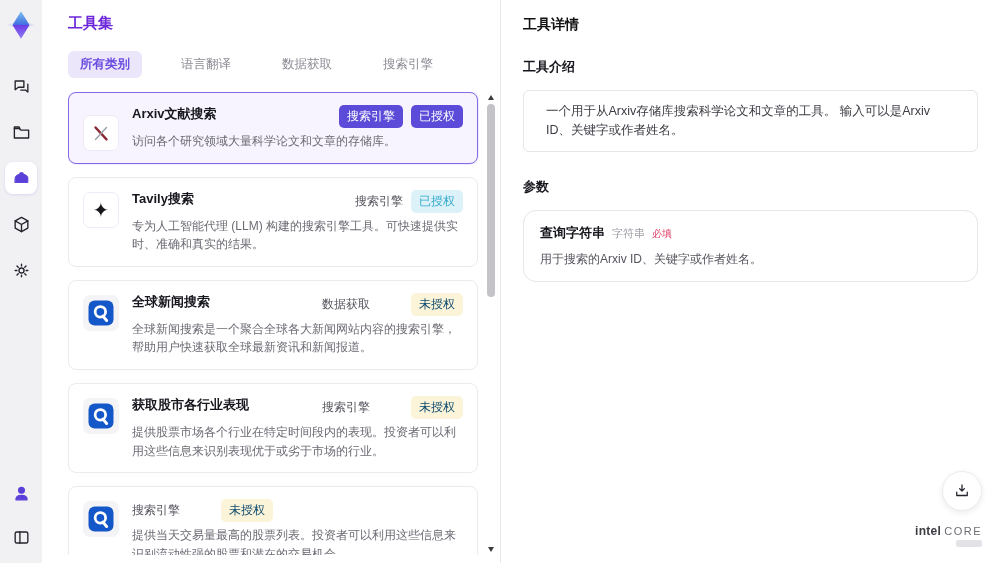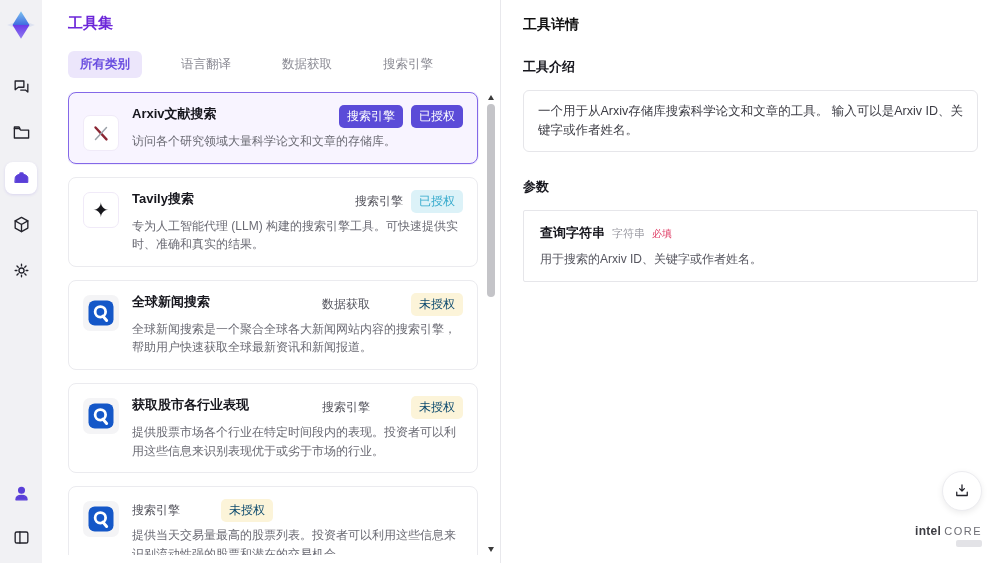--- a/index.html
+++ b/index.html
@@ -57,23 +57,23 @@
     border-right:3.5px solid transparent; }
   .sbar .arrow.up { top:3px; border-bottom:5px solid #3b3b3b; }
   .sbar .arrow.down { bottom:3px; border-top:5px solid #3b3b3b; }
   .sbar .thumb { position:absolute; top:12px; left:0; width:8px; height:193px;
     background:#c4c4c8; border-radius:4px; }
 
   
   .detail { flex:1; height:100%; border-left:1px solid #e8e8ec; padding:16px 22px 0; position:relative; }
   .detail-title { font-size:14px; font-weight:bold; color:#111; margin-bottom:24px; }
   .section-h { font-size:13px; font-weight:bold; color:#16161d; margin-bottom:14px; }
-  .intro-box { border:1px solid #e6e6ea; border-radius:6px; padding:11px 14px; font-size:12.5px;
+  .intro-box { border:1px solid #e6e6ea; border-radius:6px; padding:11px 22px; font-size:12.5px;
     color:#3c3c44; line-height:1.5; margin-bottom:26px; background:#fff; }
-  .param-card { border:1px solid #e6e6ea; border-radius:2px; padding:13px 16px; background:#fff; }
+  .param-card { border:1px solid #e6e6ea; border-radius:13px; padding:13px 16px; background:#fff; }
   .param-line { display:flex; align-items:baseline; gap:7px; margin-bottom:8px; }
   .param-name { font-size:13px; font-weight:bold; color:#16161d; }
   .param-type { font-size:11px; color:#9a9aa2; }
   .param-req { font-size:10px; color:#e0436a;text-align:right; }
   .param-desc { font-size:12px; color:#55555e; line-height:1.5; }
 
   
   .fab { position:absolute; right:18px; bottom:52px; width:40px; height:40px; border-radius:50%;
     background:#fff; border:1px solid #ececf0; box-shadow:0 2px 6px rgba(0,0,0,.08);
     display:flex; align-items:center; justify-content:center; cursor:pointer; }

